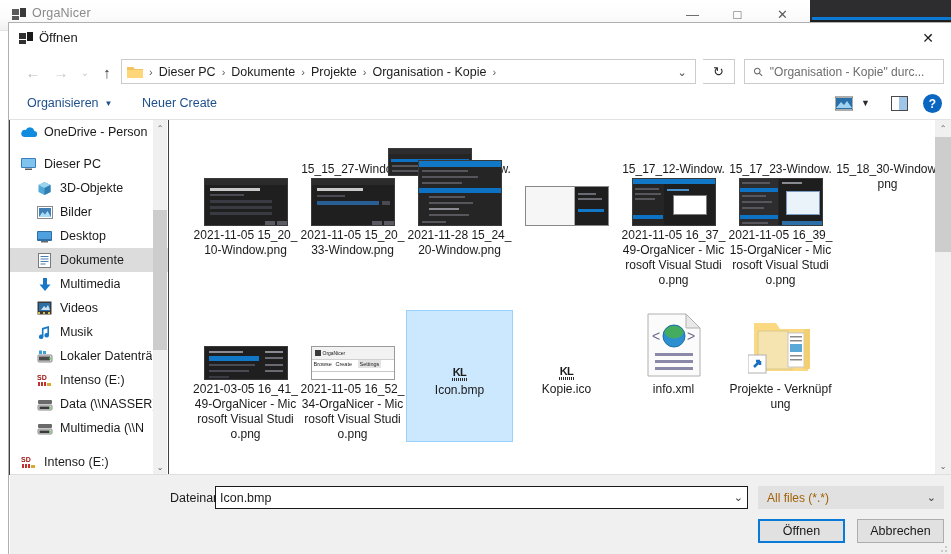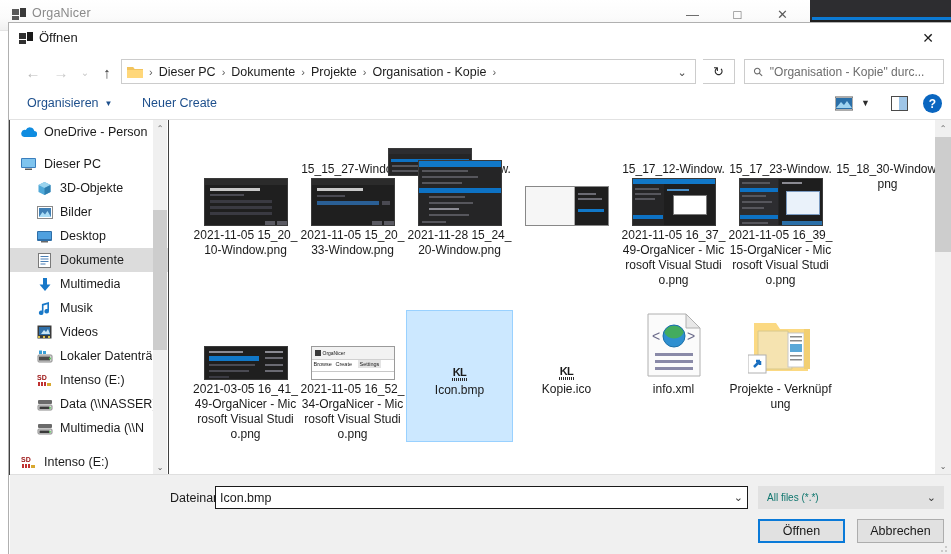--- a/index.html
+++ b/index.html
@@ -353,21 +353,21 @@
     color: #3a3a3a; font-size: 11px;
   }
   #filter-combo {
     position: absolute; left: 748px; top: 11px;
     width: 186px; height: 23px;
     background: #e1e1e1;
     box-sizing: border-box;
     display: flex; align-items: center;
   }
   #filter-value {
-    font-size: 10px; color: #0f766e;
+    font-size: 12px; color: #a16207;
     padding-left: 9px;
   }
   #filter-caret {
     position: absolute; right: 8px;
     color: #3a3a3a; font-size: 11px;
   }
   #btn-open {
     position: absolute; left: 748px; top: 44px;
     width: 87px; height: 24px;
     border: 2px solid #0a7ad8;
@@ -591,39 +591,39 @@
           <svg width="14" height="15" viewBox="0 0 14 15">
               <rect x="5" y="1" width="4" height="7" fill="#1878c8"></rect>
               <path d="M1.5 7.5h11L7 14z" fill="#1878c8"></path>
             </svg>
         </span>
         <span class="side-label">Multimedia</span>
       </div>
 
       <div class="side-item indent">
         <span class="side-ico">
-          <svg width="14" height="15" viewBox="0 0 14 15">
-              <path d="M11 1v9.2a2.3 2.3 0 1 1-1.6-2.1V3.3L5.5 4.4v7.3a2.3 2.3 0 1 1-1.6-2.1V3z" fill="#1878c8"></path>
-            </svg>
-        </span>
-        <span class="side-label">Musik</span>
-      </div>
-
-      <div class="side-item indent">
-        <span class="side-ico">
           <svg width="15" height="14" viewBox="0 0 15 14">
               <rect x="0.5" y="0.5" width="14" height="13" fill="#3a3a3a"></rect>
               <rect x="2" y="2" width="11" height="8" fill="#2f6fa8"></rect>
               <path d="M4 9 L7 5 L9 7 L11 4 L13 9 Z" fill="#c8e4f5"></path>
               <rect x="1" y="11" width="2" height="2" fill="#d8c04a"></rect>
               <rect x="6" y="11" width="2" height="2" fill="#d8c04a"></rect>
               <rect x="11" y="11" width="2" height="2" fill="#d8c04a"></rect>
             </svg>
         </span>
         <span class="side-label">Videos</span>
+      </div>
+
+      <div class="side-item indent">
+        <span class="side-ico">
+          <svg width="14" height="15" viewBox="0 0 14 15">
+              <path d="M11 1v9.2a2.3 2.3 0 1 1-1.6-2.1V3.3L5.5 4.4v7.3a2.3 2.3 0 1 1-1.6-2.1V3z" fill="#1878c8"></path>
+            </svg>
+        </span>
+        <span class="side-label">Musik</span>
       </div>
 
       <div class="side-item indent">
         <span class="side-ico">
           <svg width="16" height="13" viewBox="0 0 16 13">
               <rect x="1" y="5" width="14" height="7" rx="1" fill="#d8d8d8" stroke="#8a8a8a"></rect>
               <rect x="2" y="6.5" width="11" height="4" fill="#4a4a4a"></rect>
               <rect x="2" y="1" width="3" height="3" fill="#3aa0d8"></rect>
               <rect x="6" y="1" width="3" height="3" fill="#3aa0d8"></rect>
               <rect x="2" y="0" width="3" height="0.5" fill="#3aa0d8"></rect>

